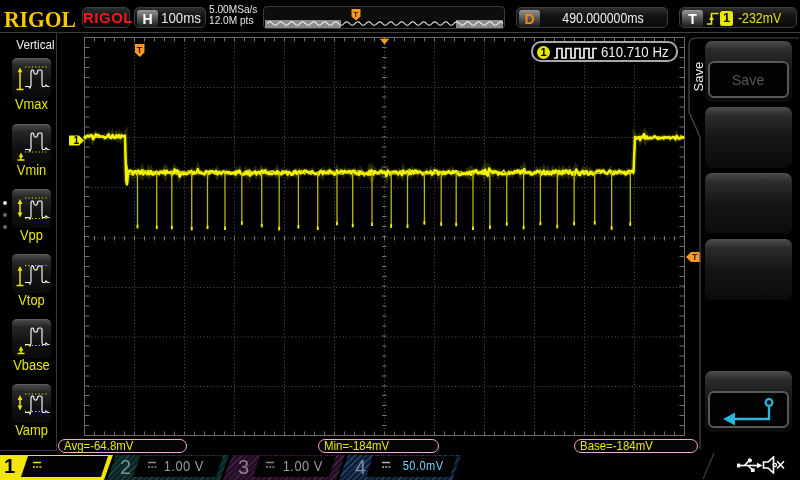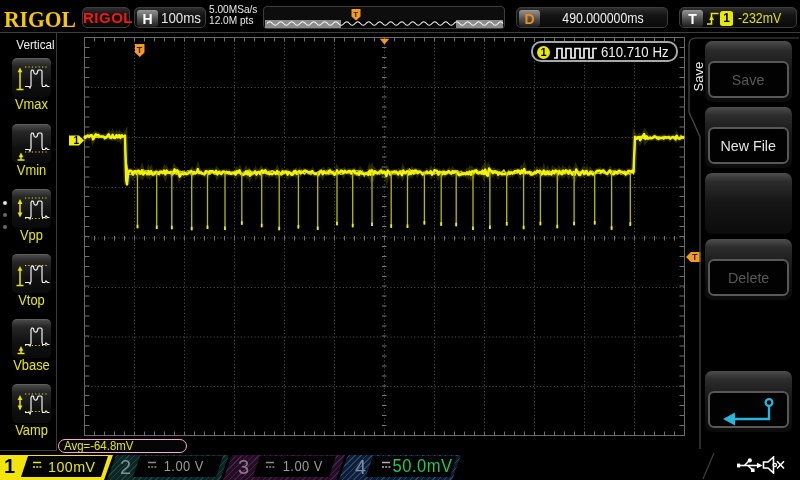--- a/index.html
+++ b/index.html
@@ -193,46 +193,45 @@
 
 <div id="freq">
       <div class="c1">1</div>
       <div class="wv"><svg width="45" height="15" viewBox="0 0 45 15">
           <path d="M1,13 h3 V3.5 h5 V13 h4 V3.5 h5 V13 h4 V3.5 h5 V13 h4 V3.5 h5 V13 h4 V3.5 h4" fill="none" stroke="#f2f2f2" stroke-width="1.7"></path>
         </svg></div>
       <div class="tx">610.710&nbsp;Hz</div>
     </div>
 
 <div class="pill" style="left:57.5px;width:129px"><span>Avg=-64.8mV</span></div>
+<div class="pill" style="left:318px;width:121px"><span>Min=-184mV</span></div>
+<div class="pill" style="left:574px;width:124px"><span>Base=-184mV</span></div>
 
 <svg width="120" height="450" viewBox="0 0 120 450" style="position:absolute;left:680px;top:30px">
   <path d="M9,15 Q9,8 16,8 H119 M9,15 V82 L20,107 V419" fill="none" stroke="#4a4a4a" stroke-width="1.2"></path>
 </svg>
 <div id="savetab">Save</div>
 <div class="rcap" style="top:41px"></div>
 <div class="rbox" style="top:61px"><span class="rtxt dis">Save</span></div>
 <div class="rcap" style="top:107px"></div>
-<div class="rbox" style="top:127px"><span class="rtxt">New File</span></div>
 <div class="rcap" style="top:173px"></div>
 <div class="rcap" style="top:239px"></div>
-<div class="rbox" style="top:259px"><span class="rtxt dis">Delete</span></div>
 <div class="rcap" style="top:371px"></div>
 <div class="rbox" style="top:391px"><svg width="82" height="36" viewBox="0 0 82 36">
         <path d="M24,26 H59 V13" fill="none" stroke="#2ab5dc" stroke-width="2.4"></path>
         <circle cx="59" cy="9.5" r="3.4" fill="none" stroke="#2ab5dc" stroke-width="2.2"></circle>
         <polygon points="13,26 25,19.5 25,32.5" fill="#2ab5dc"></polygon>
       </svg></div>
 
 <div class="chbg" style="clip-path:polygon(0px 0px, 113px 0px, 104px 25px, -9px 25px);background:#f2e50c"></div>
 <div class="chd" style="left:4px;color:#000;font-weight:bold;top:456px;font-size:20px">1</div>
 <div class="chin" style="clip-path:polygon(28px 0px, 108px 0px, 101px 21px, 21px 21px)"></div>
     <svg class="cic" width="10" height="9" viewBox="0 0 10 9" style="left:31.5px">
       <path d="M1,1.5 H9 M1,6 h2 M4.2,6 h2 M7.4,6 h2" stroke="#e8e800" stroke-width="1.5" fill="none"></path>
     </svg>
-    <div class="chtx" style="left:27px;color:#e8e800;font-size:15.5px"><span>100mV</span></div>
 
 <div class="chbg" style="clip-path:polygon(116px 0px, 229px 0px, 220px 25px, 107px 25px);background:#0d2424"></div>
 <div class="chbg" style="clip-path:polygon(116px 0px, 229px 0px, 220px 25px, 107px 25px);background:repeating-linear-gradient(135deg,transparent 0 3px,#1b4545 3px 4px)"></div>
 <div class="chd" style="left:120px;color:#7b918f">2</div>
 <div class="chin" style="clip-path:polygon(140px 0px, 223px 0px, 216px 21px, 133px 21px)"></div>
     <svg class="cic" width="10" height="9" viewBox="0 0 10 9" style="left:147px">
       <path d="M1,1.5 H9 M1,6 h2 M4.2,6 h2 M7.4,6 h2" stroke="#8a8a8a" stroke-width="1.5" fill="none"></path>
     </svg>
     <div class="chtx" style="left:138.5px;color:#9a9a9a;font-size:14px"><span>1.00 V</span></div>
 
@@ -245,21 +244,21 @@
     </svg>
     <div class="chtx" style="left:257.5px;color:#9a9a9a;font-size:14px"><span>1.00 V</span></div>
 
 <div class="chbg" style="clip-path:polygon(348px 0px, 461px 0px, 452px 25px, 339px 25px);background:#101c30"></div>
 <div class="chbg" style="clip-path:polygon(348px 0px, 461px 0px, 452px 25px, 339px 25px);background:repeating-linear-gradient(135deg,transparent 0 3px,#234572 3px 4px)"></div>
 <div class="chd" style="left:355px;color:#7b8ba3">4</div>
 <div class="chin" style="clip-path:polygon(373px 0px, 457px 0px, 450px 21px, 366px 21px)"></div>
     <svg class="cic" width="10" height="9" viewBox="0 0 10 9" style="left:381px">
       <path d="M1,1.5 H9 M1,6 h2 M4.2,6 h2 M7.4,6 h2" stroke="#b0b0b0" stroke-width="1.5" fill="none"></path>
     </svg>
-    <div class="chtx" style="left:378px;color:#22c55e;font-size:18px"><span>50.0mV</span></div>
+    <div class="chtx" style="left:378px;color:#7dd3fc;font-size:12px"><span>50.0mV</span></div>
 
 <svg width="16" height="28" viewBox="0 0 16 28" style="position:absolute;left:700px;top:452px">
   <path d="M14,1 L3,27" stroke="#424242" stroke-width="1.1"></path>
 </svg>
 <svg width="26" height="15" viewBox="0 0 26 15" style="position:absolute;left:737px;top:458px">
       <path d="M2,7.5 H21" stroke="#fff" stroke-width="1.6" fill="none"></path>
       <rect x="0" y="5.6" width="3.2" height="3.8" fill="#fff"></rect>
       <polygon points="25.5,7.5 20,4.7 20,10.3" fill="#fff"></polygon>
       <path d="M7.5,7.5 L11.5,3.2" stroke="#fff" stroke-width="1.5" fill="none"></path>
       <circle cx="12.8" cy="2.4" r="2.1" fill="#fff"></circle>

